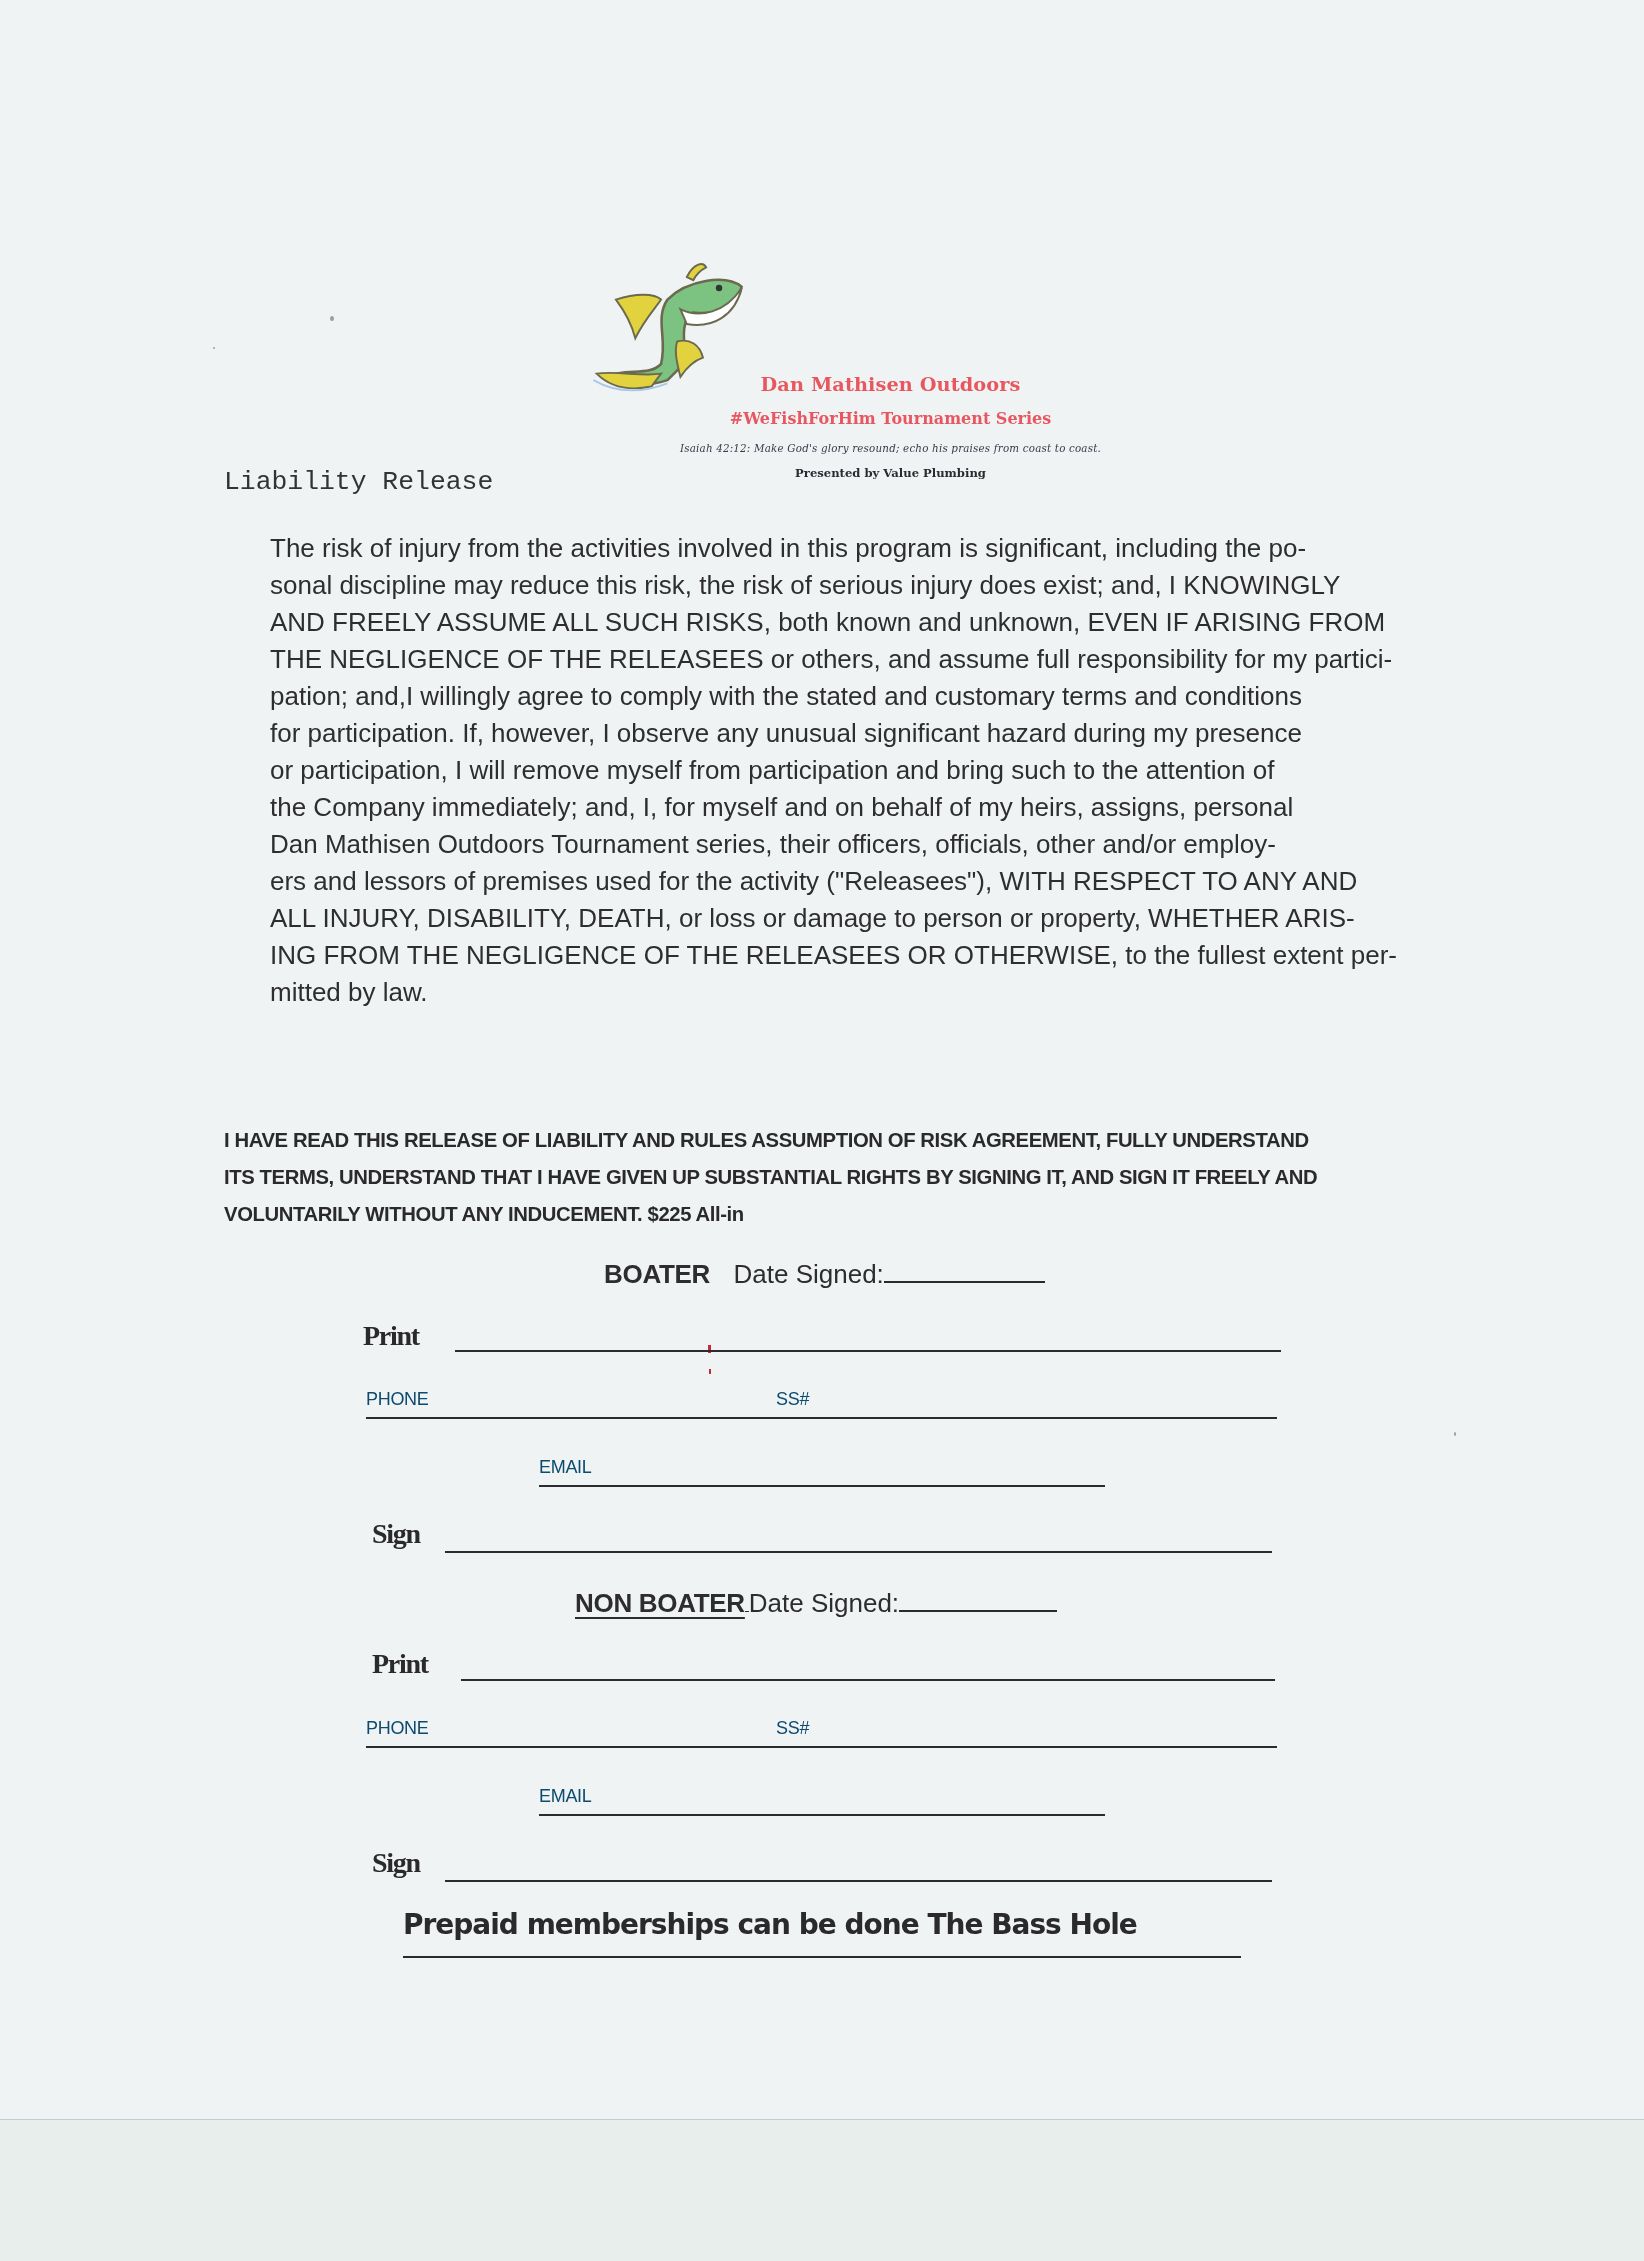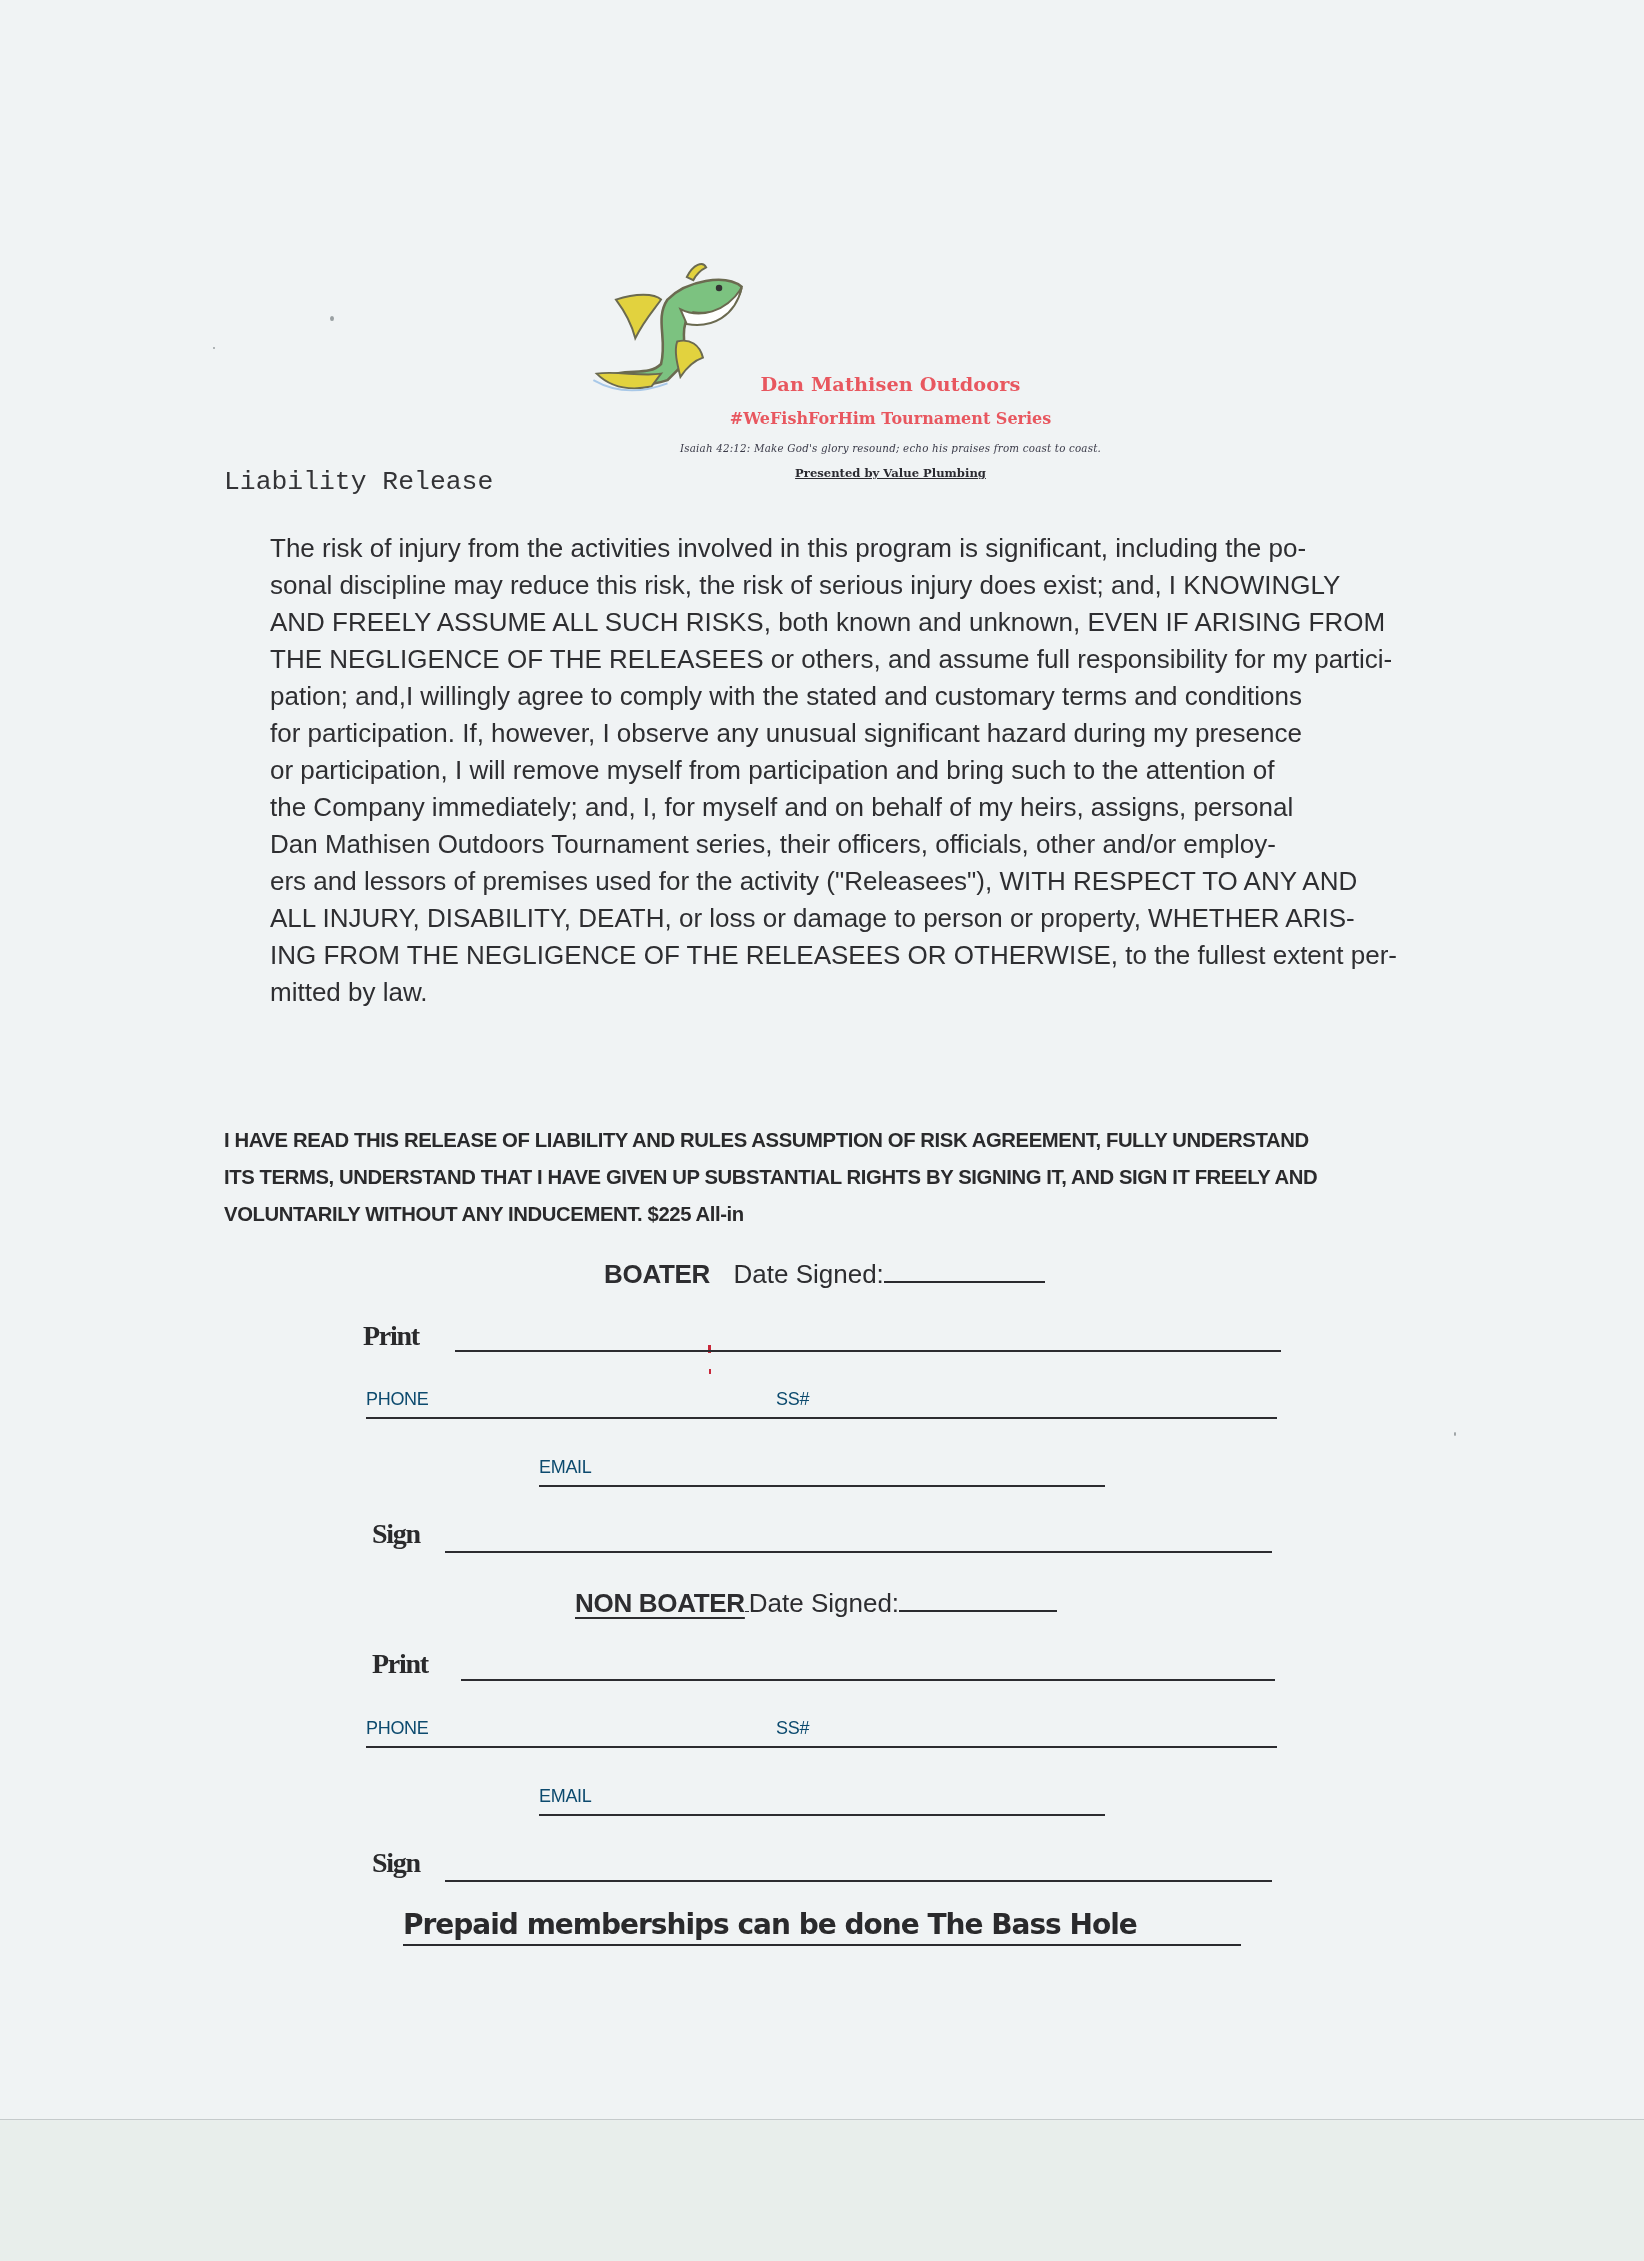--- a/index.html
+++ b/index.html
@@ -23,21 +23,21 @@
     left: 568px; width: 645px; text-align: center;
     font-family: "DejaVu Serif", "Liberation Serif", serif; font-weight: bold;
     color: #e8575f;
   }
   .brand-title { top: 373px; font-size: 19.3px; letter-spacing: 0.1px; }
   .brand-sub { top: 409px; font-size: 16px; }
   .brand-verse {
     top: 442px; font-size: 10.3px; color: #3a3a48; font-style: italic; font-weight: normal;
     font-family: "DejaVu Serif", "Liberation Serif", serif; letter-spacing: 0.2px;
   }
-  .brand-presented { top: 466px; font-size: 11.6px; color: #2a2a30; text-decoration: underline; }
+  .brand-presented { top: 466px; font-size: 11.6px; color: #2a2a30; }
 
   
   .doc-title { left: 224px; top: 467px; font-size: 26.4px; font-family: Liberation Mono, monospace; color: #333336; }
 
   
   .para {
     left: 270px; top: 530px; width: 1142px;
     font-family: "Liberation Sans", sans-serif; font-size: 26px; line-height: 37px;
     color: #2e2e31; text-align: left;
   }
@@ -63,21 +63,21 @@
   }
   .field-line { position: absolute; border-bottom: 2.6px solid #2c2c30; }
   .label-light {
     font-family: "Liberation Sans", sans-serif; font-size: 18px; color: #0c4a6e; letter-spacing: -0.3px;
   }
 
   .footer-note {
     left: 403px; top: 1908px; width: 838px;
     font-family: "DejaVu Sans", "Liberation Sans", sans-serif; font-weight: bold; font-size: 28px;
     color: #2a2a2c; letter-spacing: -1px; white-space: nowrap;
-    border-bottom: 2.6px solid #2a2a2e; padding-bottom: 3px;
+    border-bottom: 2.6px solid #2a2a2e; padding-bottom: 15px;
   }
 
   .speck { position: absolute; background: #9aa0a2; border-radius: 50%; }
   .red-mark { position: absolute; background: #c8283a; }
 </style>
 </head>
 <body>
 
 <div class="paper"></div>
 <div class="scanbed"></div>

